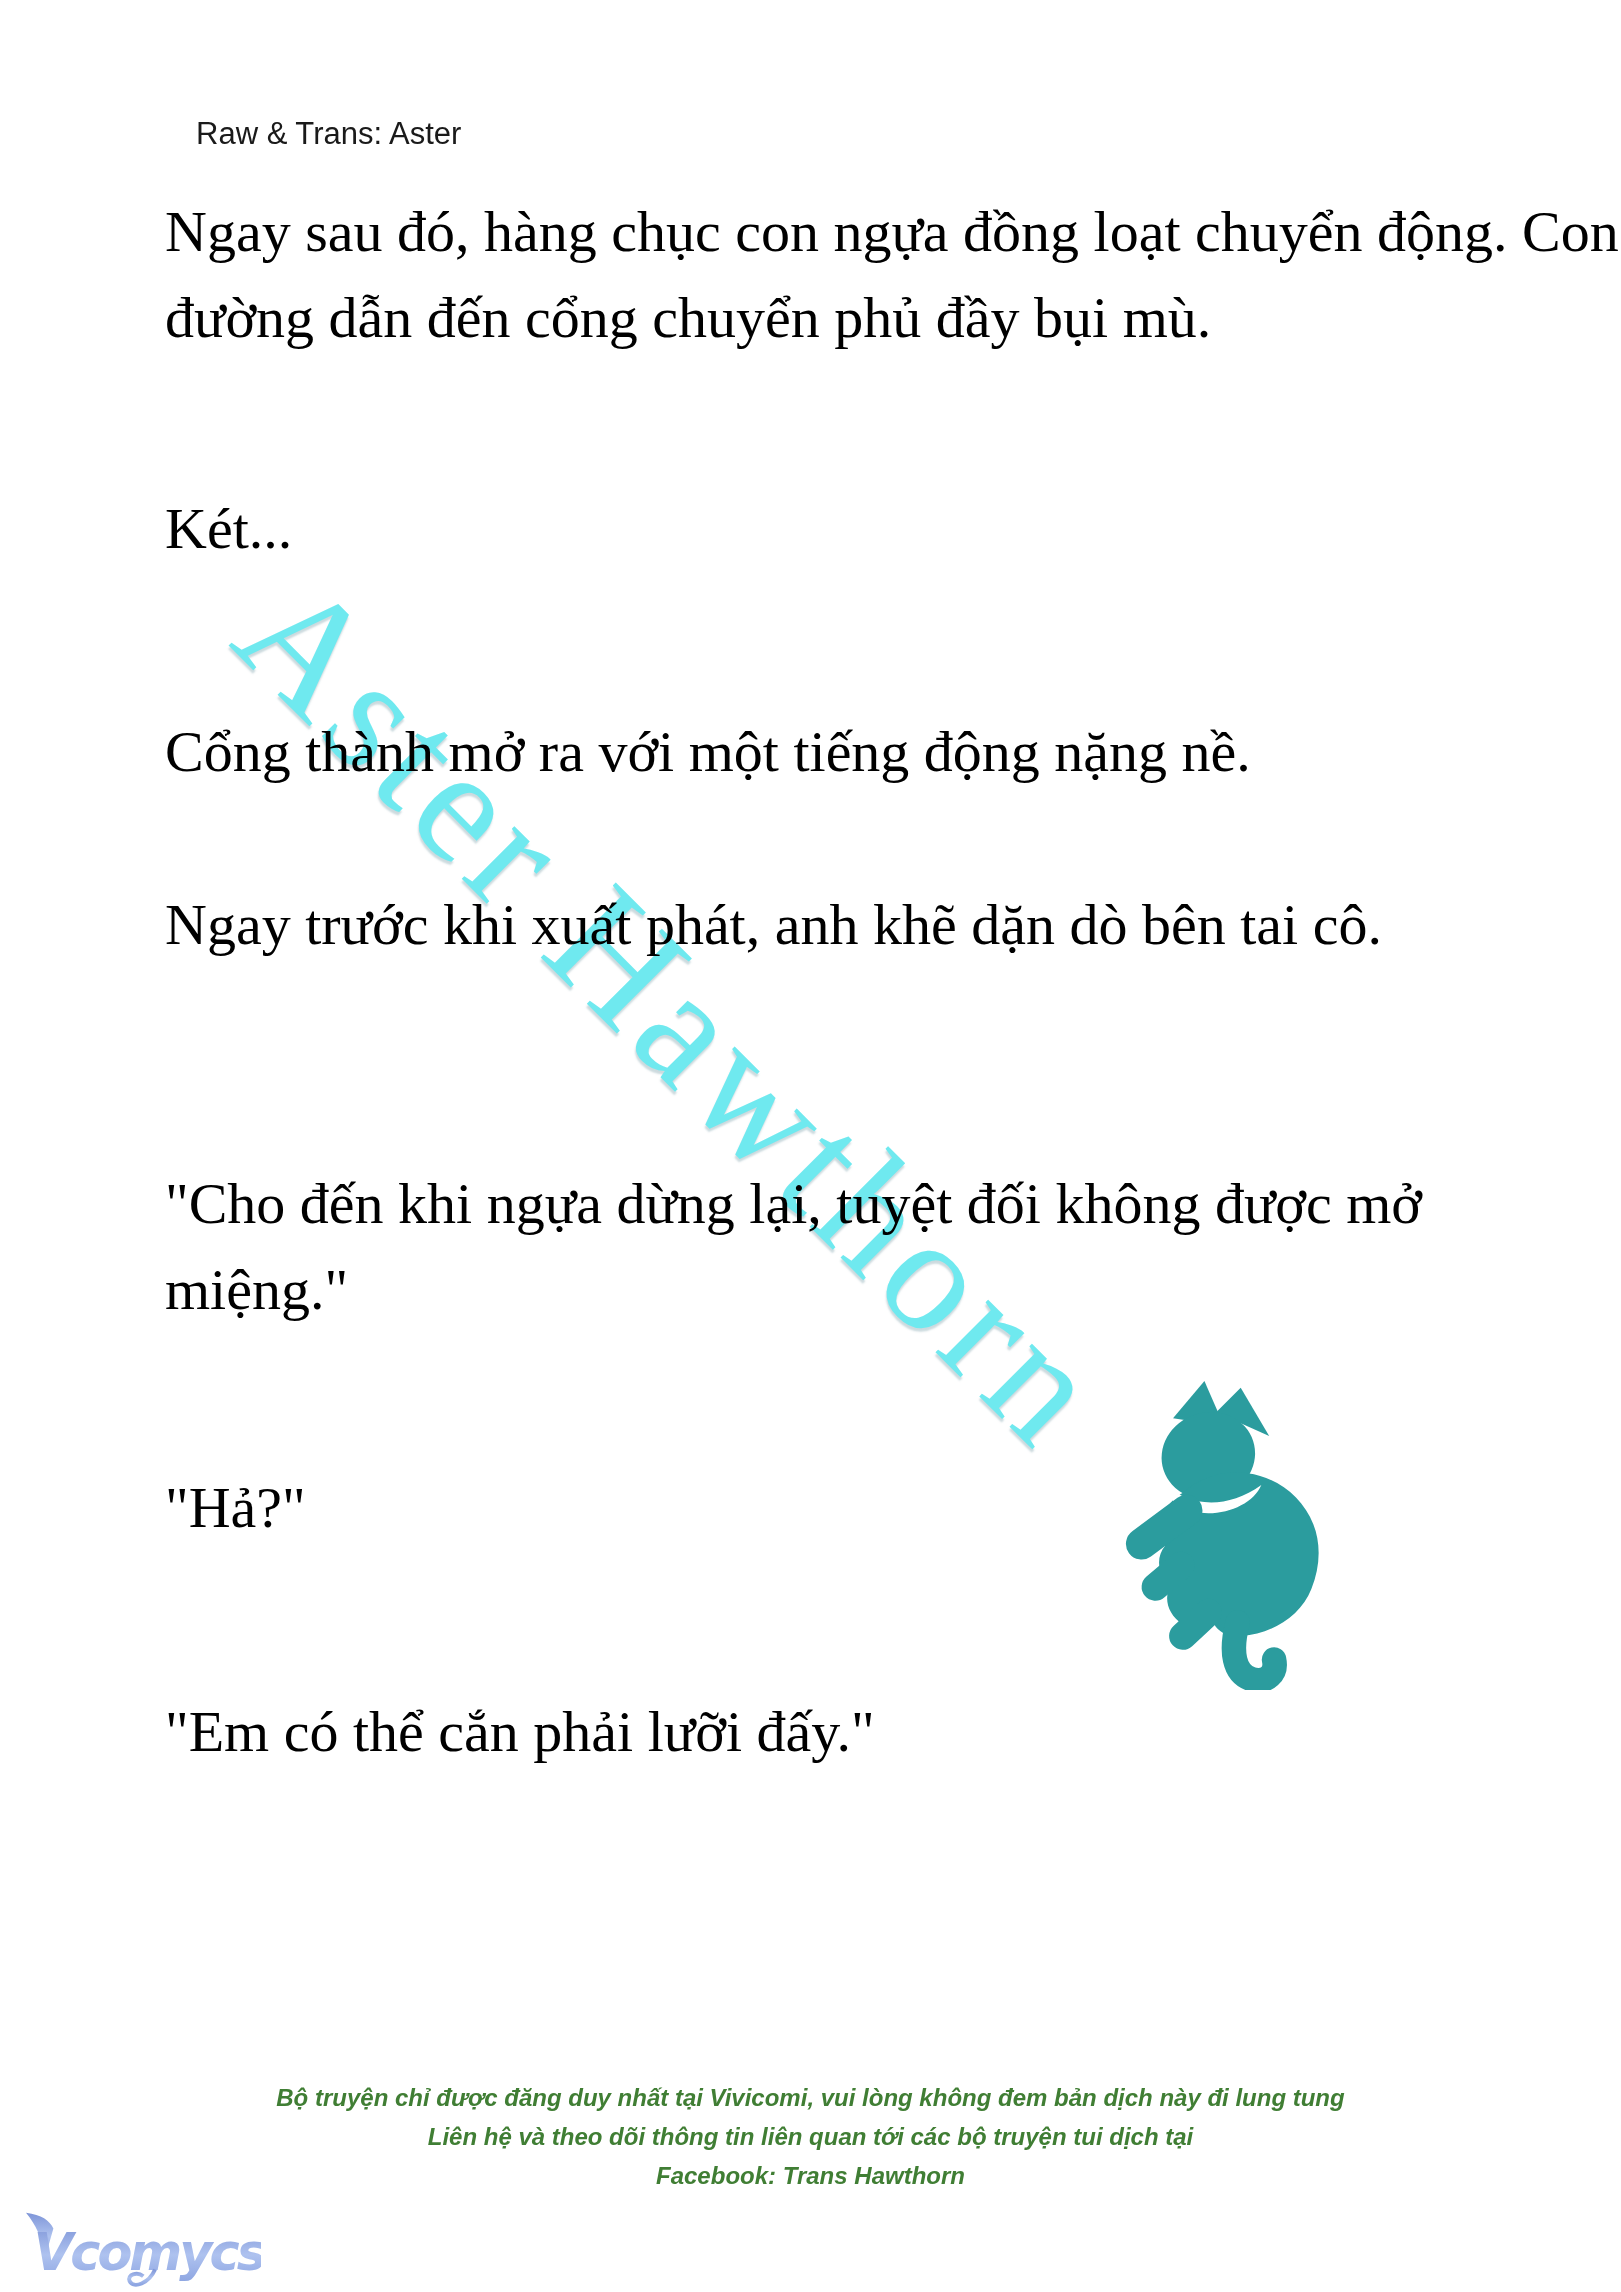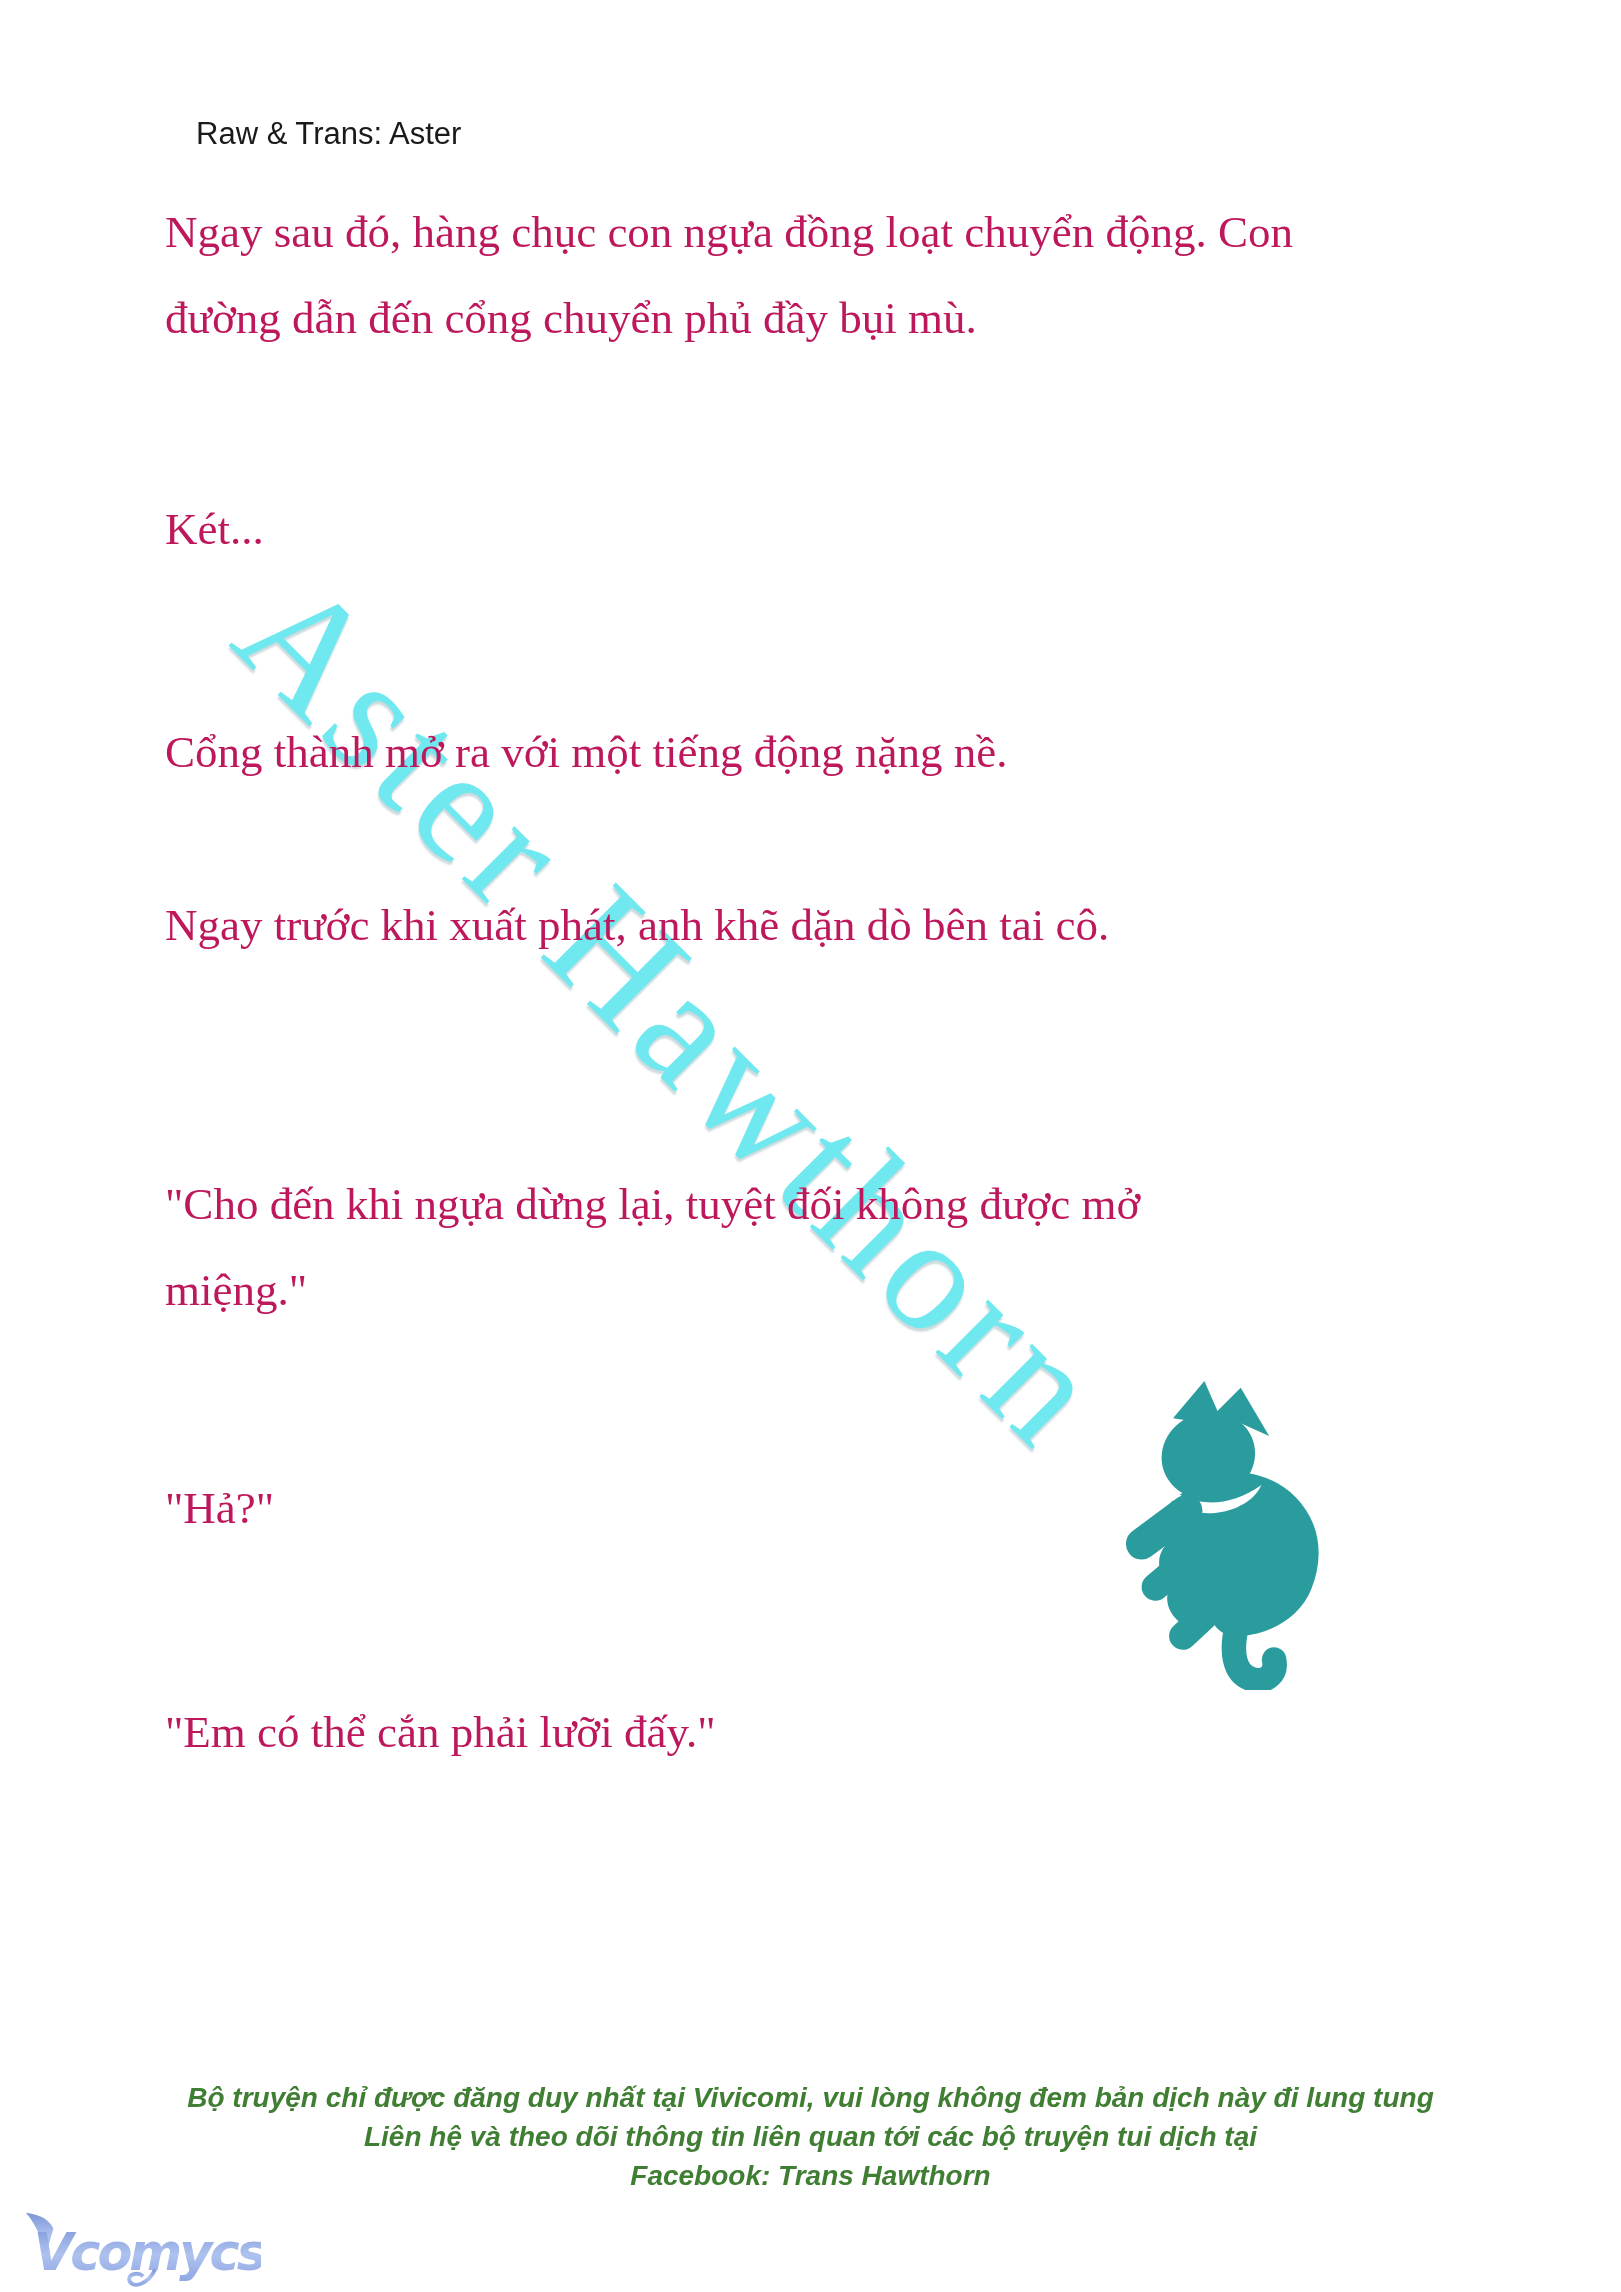--- a/index.html
+++ b/index.html
@@ -34,42 +34,42 @@
     white-space: nowrap;
     transform: rotate(45deg);
     transform-origin: 0 0;
     line-height: 1;
     z-index: 1;
   }
 
   .para {
     position: absolute;
     left: 165px;
-    font-size: 45px;
+    font-size: 58px;
     line-height: 86px;
-    color: #be185d;
+    color: #000000;
     z-index: 2;
   }
   .para .line { white-space: nowrap; }
 
   .cat-wrap {
     position: absolute;
     left: 1122px; top: 1378px;
     width: 208px; height: 312px;
     z-index: 2;
   }
 
   .footer {
     position: absolute;
     left: 0; right: 0; top: 2078px;
     text-align: center;
     font-family: "Liberation Sans", sans-serif;
     font-style: italic;
     font-weight: bold;
-    font-size: 28px;
+    font-size: 24px;
     line-height: 39px;
     color: #407e34;
     z-index: 2;
   }
 
   .logo-wrap {
     position: absolute;
     left: 7.8px; top: 2205px;
     width: 253px; height: 86px;
     z-index: 2;

